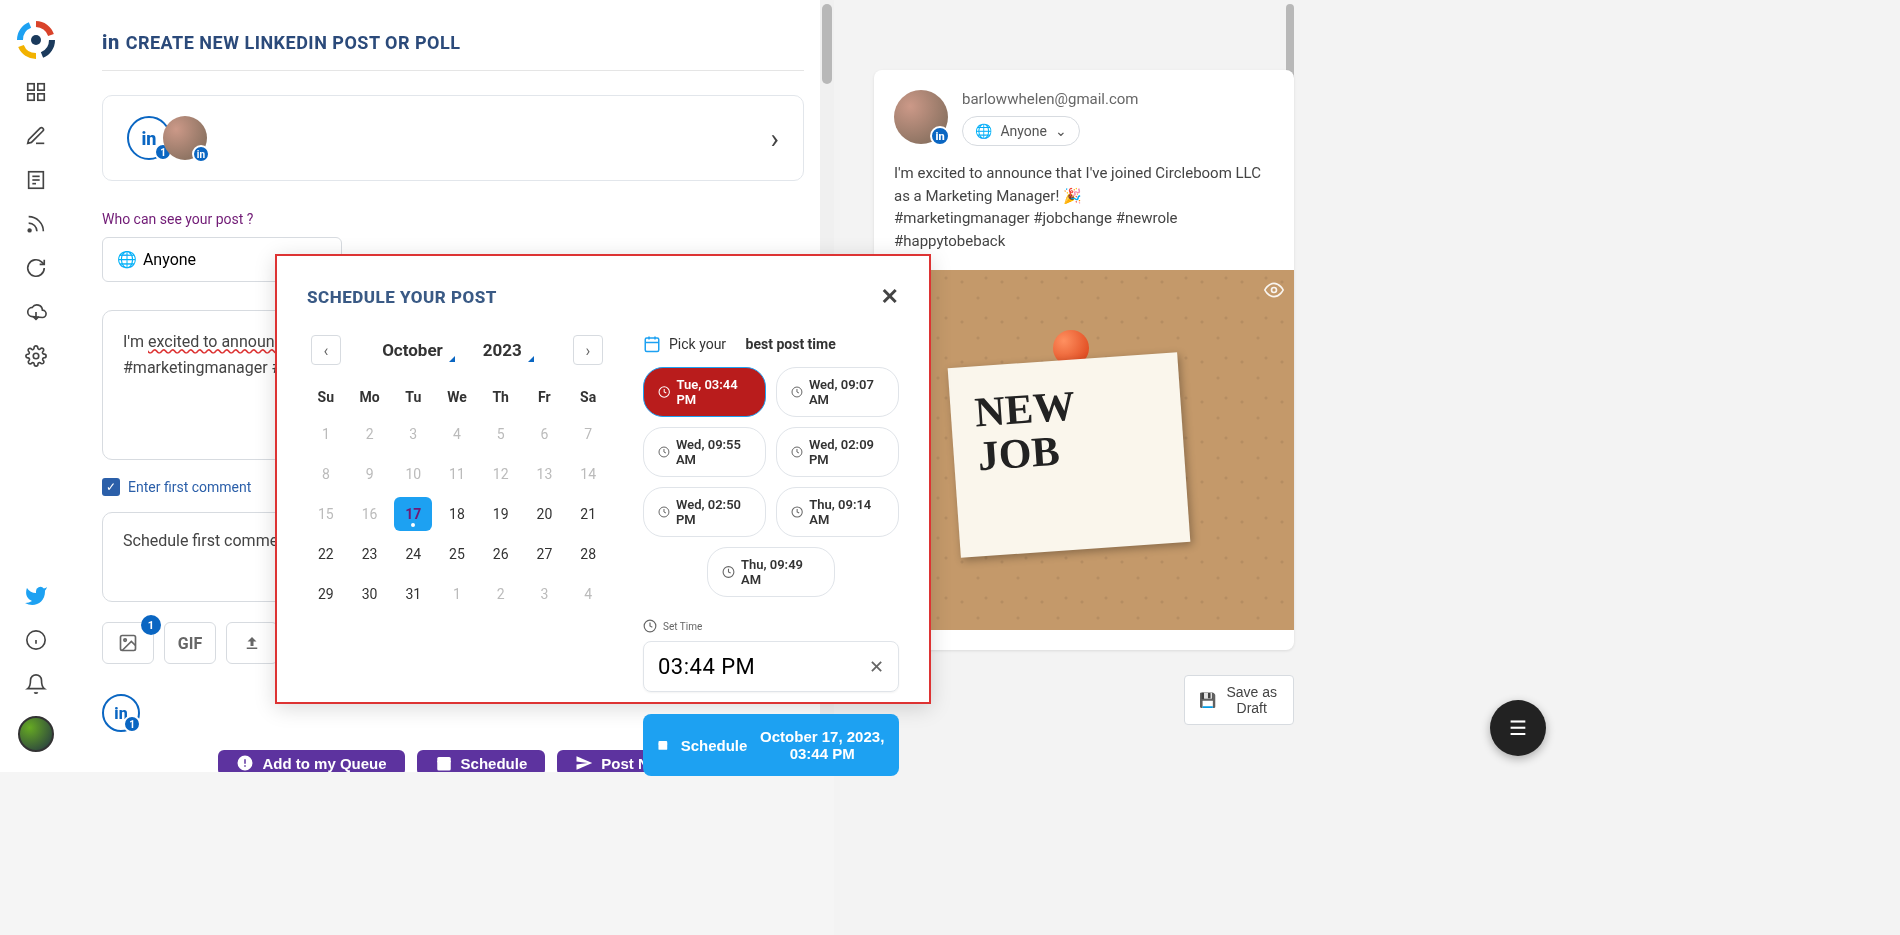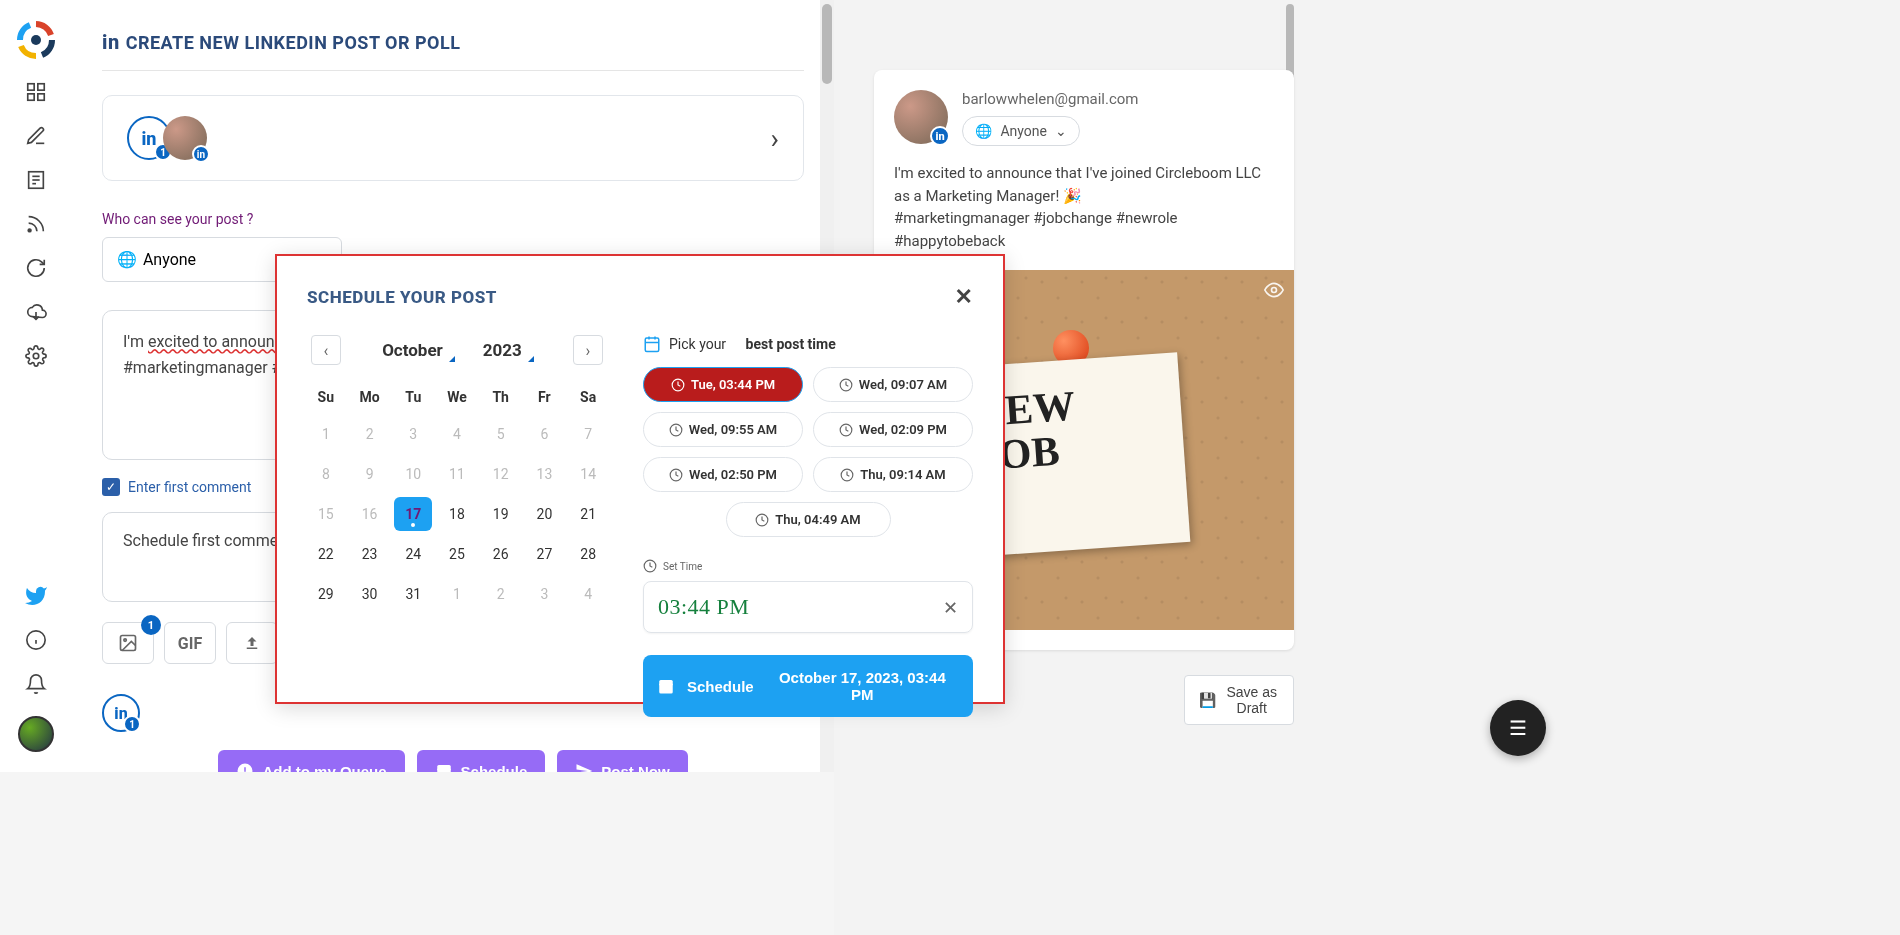--- a/index.html
+++ b/index.html
@@ -50,21 +50,21 @@
     .media-row { margin-top: 20px; display:flex; gap:10px; }
     .media-btn { width:52px; height:42px; border:1px solid #d7dbe0; border-radius:6px; background:#fff; display:flex; align-items:center; justify-content:center; color:#666; font-weight:700; position:relative; }
     .media-badge { position:absolute; top:-8px; right:-8px; width:20px; height:20px; border-radius:50%; background:#0a66c2; color:#fff; font-size:11px; display:flex; align-items:center; justify-content:center; }
 
     
     .bottom-in { margin-top: 30px; }
     .in-circle { width:38px; height:38px; border-radius:50%; border:2px solid #0a66c2; display:flex; align-items:center; justify-content:center; color:#0a66c2; font-weight:800; position:relative; }
 
     
     .action-bar { display:flex; gap:12px; justify-content:center; margin-top: 18px; }
-    .action-btn { background:#8b5cf6; color:#fff; border:none; border-radius:6px; padding:12px 18px; font-size:15px; font-weight:600; display:flex; align-items:center; gap:8px; cursor:not-allowed; opacity:.9; }
+    .action-btn { background:#4c1d95; color:#fff; border:none; border-radius:6px; padding:4px 18px; font-size:15px; font-weight:600; display:flex; align-items:center; gap:8px; cursor:not-allowed; opacity:.9; }
     .action-btn svg { width:18px; height:18px; fill:#fff; }
 
     
     .vscroll { position:absolute; right:0; top:0; width:14px; height:772px; background:#f0f0f0; }
     .vscroll .thumb { position:absolute; left:2px; top:4px; width:10px; height:80px; background:#b8b8b8; border-radius:5px; }
 
     
     .right-area { position:absolute; left:834px; top:0; width:1066px; height:935px; background:#f3f3f3; }
     .preview-scroll { position:absolute; left:0; top:0; width:460px; height:772px; overflow:visible; }
     .preview-card { position:absolute; left:40px; top:70px; width:420px; background:#fff; border-radius:8px; box-shadow:0 1px 3px rgba(0,0,0,.1); padding:20px; }
@@ -88,21 +88,21 @@
     .pin .stick { position:absolute; left:25px; top:32px; width:4px; height:24px; background:#aaa; }
     .pv-eye { position:absolute; top:10px; right:10px; color:#fff; opacity:.9; }
     .pv-scrollbar { position:absolute; left:452px; top:4px; width:8px; height:300px; background:#b8b8b8; border-radius:4px; }
 
     .save-draft { position:absolute; left:350px; top:675px; background:#fff; border:1px solid #d7dbe0; border-radius:4px; padding:8px 14px; font-size:14px; color:#444; display:flex; align-items:center; gap:8px; cursor:pointer; }
 
     
     .fab { position:absolute; left:1490px; top:700px; width:56px; height:56px; border-radius:50%; background:#222; color:#fff; display:flex; align-items:center; justify-content:center; font-size:20px; cursor:pointer; box-shadow:0 3px 10px rgba(0,0,0,.3); z-index:2; }
 
     
-    .modal { position:absolute; left:275px; top:254px; width:730px; height:450px; background:#fff; border:2px solid #d33; z-index:100; padding:28px 30px; box-shadow:0 4px 20px rgba(0,0,0,.15); }
+    .modal { position:absolute; left:275px; top:254px; width:656px; height:450px; background:#fff; border:2px solid #d33; z-index:100; padding:28px 30px; box-shadow:0 4px 20px rgba(0,0,0,.15); }
     .modal-head { display:flex; justify-content:space-between; align-items:center; margin-bottom:26px; }
     .modal-title { font-weight:800; color:#3a5a85; font-size:17px; letter-spacing:.5px; }
     .modal-close { font-size:22px; color:#444; cursor:pointer; font-weight:700; }
     .modal-body { display:flex; gap:36px; }
     .cal { flex:0 0 300px; }
     .cal-head { display:flex; align-items:center; justify-content:space-between; margin-bottom:18px; padding: 0 4px; }
     .cal-nav { width:30px; height:30px; border:1px solid #d7dbe0; border-radius:4px; display:flex; align-items:center; justify-content:center; color:#666; cursor:pointer; }
     .cal-month { font-weight:700; font-size:17px; color:#333; position:relative; padding-right:10px; cursor:pointer; }
     .cal-month::after { content:''; position:absolute; right:-2px; bottom:-2px; border-left:6px solid transparent; border-bottom:6px solid #0a66c2; }
     .cal-grid { display:grid; grid-template-columns:repeat(7, 1fr); gap:6px; }
@@ -119,21 +119,21 @@
     .time-grid { display:grid; grid-template-columns:1fr 1fr; gap:10px; }
     .time-chip { border:1px solid #e0e4e9; border-radius:20px; padding:9px 14px; display:flex; align-items:center; justify-content:center; gap:6px; font-size:13px; font-weight:600; color:#333; cursor:pointer; background:#fff; }
     .time-chip svg { width:14px; height:14px; stroke:#666; fill:none; stroke-width:2; }
     .time-chip.active { background:#b91c1c; color:#fff; border-color:#1da1f2; }
     .time-chip.active svg { stroke:#fff; }
     .time-chip.solo { grid-column: 1 / span 2; width:50%; margin:0 auto; }
 
     .set-time { margin-top:22px; }
     .set-time-label { display:flex; align-items:center; gap:6px; font-size:10px; color:#666; margin-bottom:8px; }
     .time-input-wrap { border:1px solid #e0e4e9; border-radius:8px; padding:12px 14px; display:flex; align-items:center; justify-content:space-between; box-shadow:0 1px 2px rgba(0,0,0,.05); }
-    .time-input { font-size:22px; color:#15803d; letter-spacing:.5px;font-family:Liberation Serif, serif; }
+    .time-input { font-size:22px; color:#000000; letter-spacing:.5px; }
     .time-clear { font-size:18px; color:#666; cursor:pointer; }
 
     .schedule-btn { margin-top:22px; width:100%; background:#1da1f2; color:#fff; border:none; border-radius:8px; padding:14px; font-size:15px; font-weight:600; display:flex; align-items:center; justify-content:center; gap:12px; cursor:pointer; }
     .schedule-btn svg { width:18px; height:18px; fill:#fff; }
   </style>
 </head>
 <body>
 
 <div class="sidebar">
   <div class="logo">
@@ -463,21 +463,21 @@
               <circle cx="12" cy="12" r="10"></circle>
               <polyline points="12 6 12 12 16 14"></polyline>
             </svg>
             <span>Thu, 09:14 AM</span>
           </div>
           <div class="time-chip solo">
             <svg viewBox="0 0 24 24">
               <circle cx="12" cy="12" r="10"></circle>
               <polyline points="12 6 12 12 16 14"></polyline>
             </svg>
-            <span>Thu, 04:49 AM</span>
+            <span>Thu, 09:49 AM</span>
           </div>
         </div>
 
       <div class="set-time">
         <div class="set-time-label">
           <svg width="14" height="14" viewBox="0 0 24 24" fill="none" stroke="#666" stroke-width="2">
               <circle cx="12" cy="12" r="10"></circle>
               <polyline points="12 6 12 12 16 14"></polyline>
             </svg>
           <span>Set Time</span>

